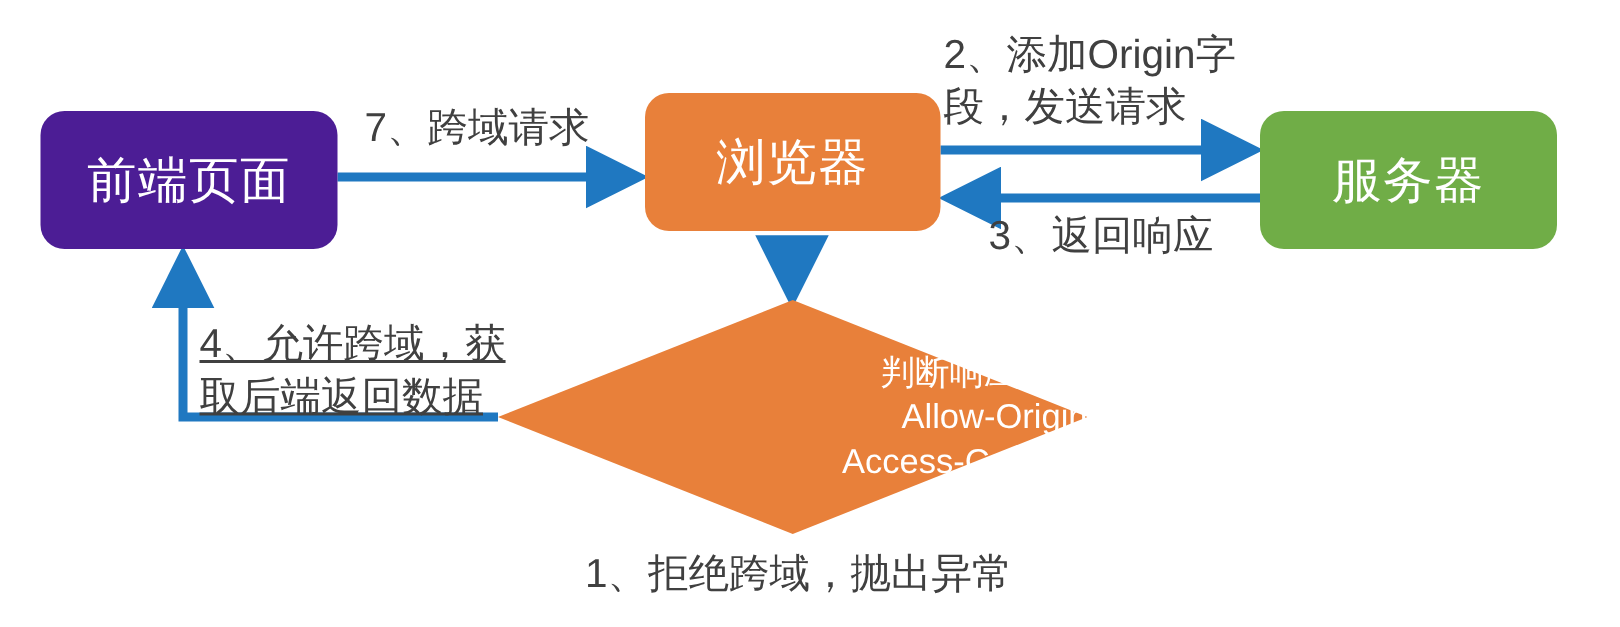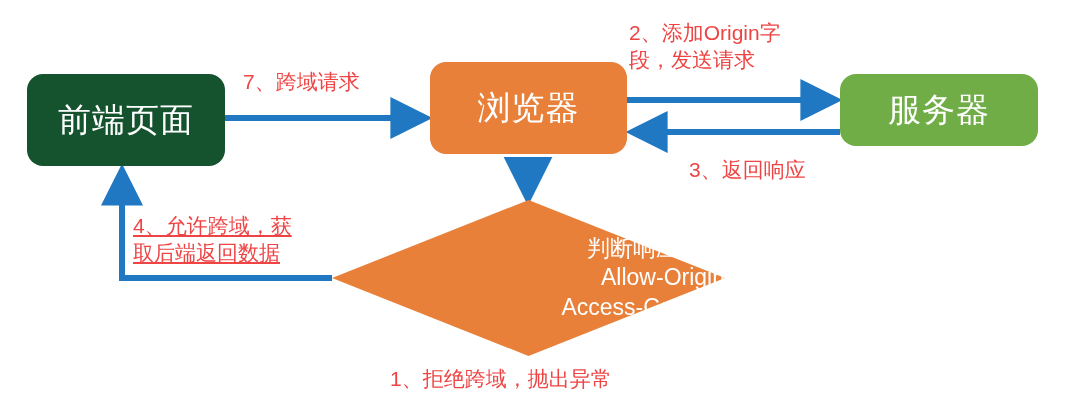--- a/index.html
+++ b/index.html
@@ -37,28 +37,28 @@
     line-height: 1.1;
     letter-spacing: 1px;
     white-space: nowrap;
     z-index: 3;
   }
   .rounded {
     border-radius: 16px;
   }
   .node-frontend {
     left: 27px;  top: 74px;  width: 198px; height: 92px;
-    background: #14532d;
+    background: #4c1d95;
   }
   .node-browser {
     left: 430px; top: 62px;  width: 197px; height: 92px;
     background: #E8803A;
   }
   .node-server {
-    left: 840px; top: 74px;  width: 198px; height: 72px;
+    left: 840px; top: 74px;  width: 198px; height: 92px;
     background: #70AD47;
   }
 
   .diamond-wrap {
     position: absolute;
     left: 332px;
     top: 200px;
     width: 393px;
     height: 156px;
     z-index: 3;
@@ -83,29 +83,29 @@
     justify-content: center;
     color: #ffffff;
     font-size: 23px;
     line-height: 1.28;
     text-align: center;
     white-space: nowrap;
   }
 
   .label {
     position: absolute;
-    color: #ef4444;
-    font-size: 21px;
+    color: #404040;
+    font-size: 27px;
     line-height: 1.3;
     white-space: pre-line;
     z-index: 4;
   }
   .label-1 { left: 243px; top: 68px; }
   .label-2 { left: 629px; top: 19px; }
-  .label-3 { left: 659px; top: 156px; margin-left: 30px; }
+  .label-3 { left: 659px; top: 140px; }
   .label-4a { left: 133px; top: 212px; text-decoration: underline; }
   .label-4b { left: 390px; top: 365px; }
 </style>
 </head>
 <body>
 
 <div id="canvas">
 
   <svg id="wires" viewBox="0 0 1080 418" xmlns="http://www.w3.org/2000/svg">
     <defs>

